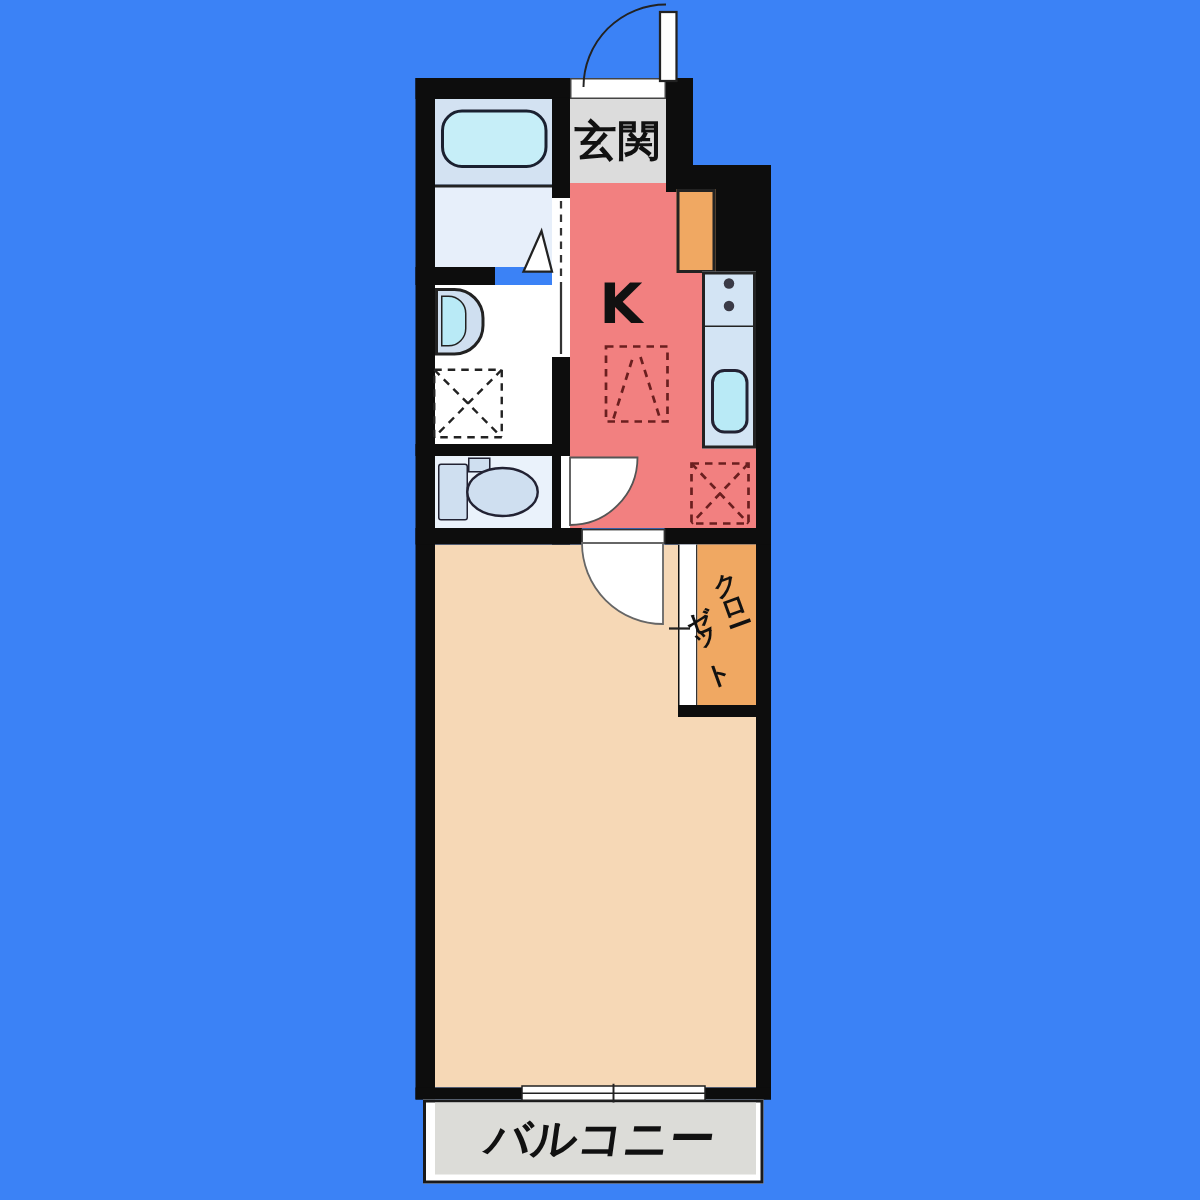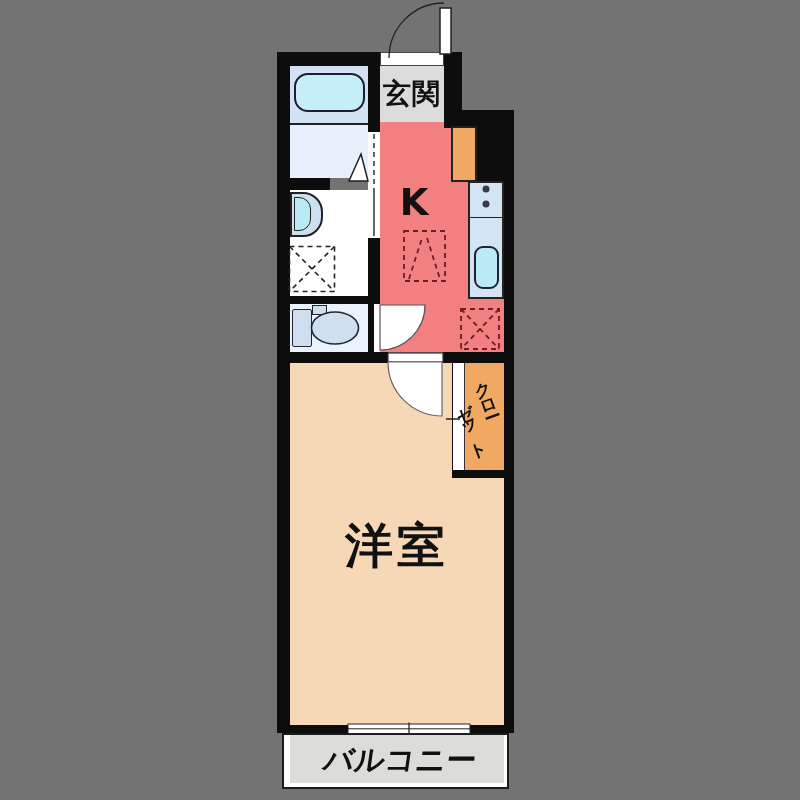--- a/index.html
+++ b/index.html
@@ -1,17 +1,17 @@
 <!DOCTYPE html>
 <html style="--wall: #0d0d0d; --kitchen: #f28080; --room: #f6d8b6; --closet: #f0a862; --cabinet: #f0a862; --genkan: #dcdcdc; --balcony: #dcdcd8; --bath_upper: #d3e2f2; --bath_lower: #e7effa; --toilet_room: #eaf2fb; --fixture: #cfdff0; --counter: #d3e4f4; --water: #b9eaf6; --tub: #c6eef8; --dash_red: #6b1f1f; --text: #111111;"><head>
 <meta charset="utf-8">
 <style>
   html,body{margin:0;padding:0;background:#ffffff;}
   #plan{
-    position:relative;width:800px;height:800px;background:#737373;overflow:hidden;
+    position:relative;width:800px;height:800px;background:#3b82f6;overflow:hidden;
     font-family:"DejaVu Sans","Liberation Sans",sans-serif;
   }
   .abs{position:absolute;}
   .wall{position:absolute;background:var(--wall,#0d0d0d);}
   .fill{position:absolute;}
   .opening{position:absolute;background:#fff;}
   .label{
     position:absolute;display:flex;align-items:center;justify-content:center;
     color:#111;font-weight:900;white-space:nowrap;line-height:1;
   }
@@ -126,21 +126,20 @@
       <line x1="409" y1="722.5" x2="409" y2="735" stroke="#222" stroke-width="1.3"></line>
     </g>
 
     <line x1="446" y1="419" x2="460" y2="419" stroke="#222" stroke-width="1.5"></line>
   </svg>
 
   <div class="label" style="left:380px;top:76px;width:64px;height:36px;font-size:28px;letter-spacing:1px;">玄関</div>
 
   <div class="label" style="left:392px;top:184px;width:44px;height:36px;font-size:37px;">K</div>
 
-  <div class="label" style="left:295px;top:516px;width:204px;height:58px;font-size:48px;letter-spacing:4px;">洋室</div>
 
   <div id="closet-label" class="abs" style="left:461px;top:372px;width:44px;height:92px;font-size:17px;font-weight:900;color:#111;">
     <span style="margin-left:2px;">クロー</span>
     <span style="margin-top:16px;">ゼット</span>
   </div>
 
   <div class="label" style="left:300px;top:742px;width:200px;height:36px;font-size:30px;transform:skewX(-8deg);">バルコニー</div>
 
 </div>
 

